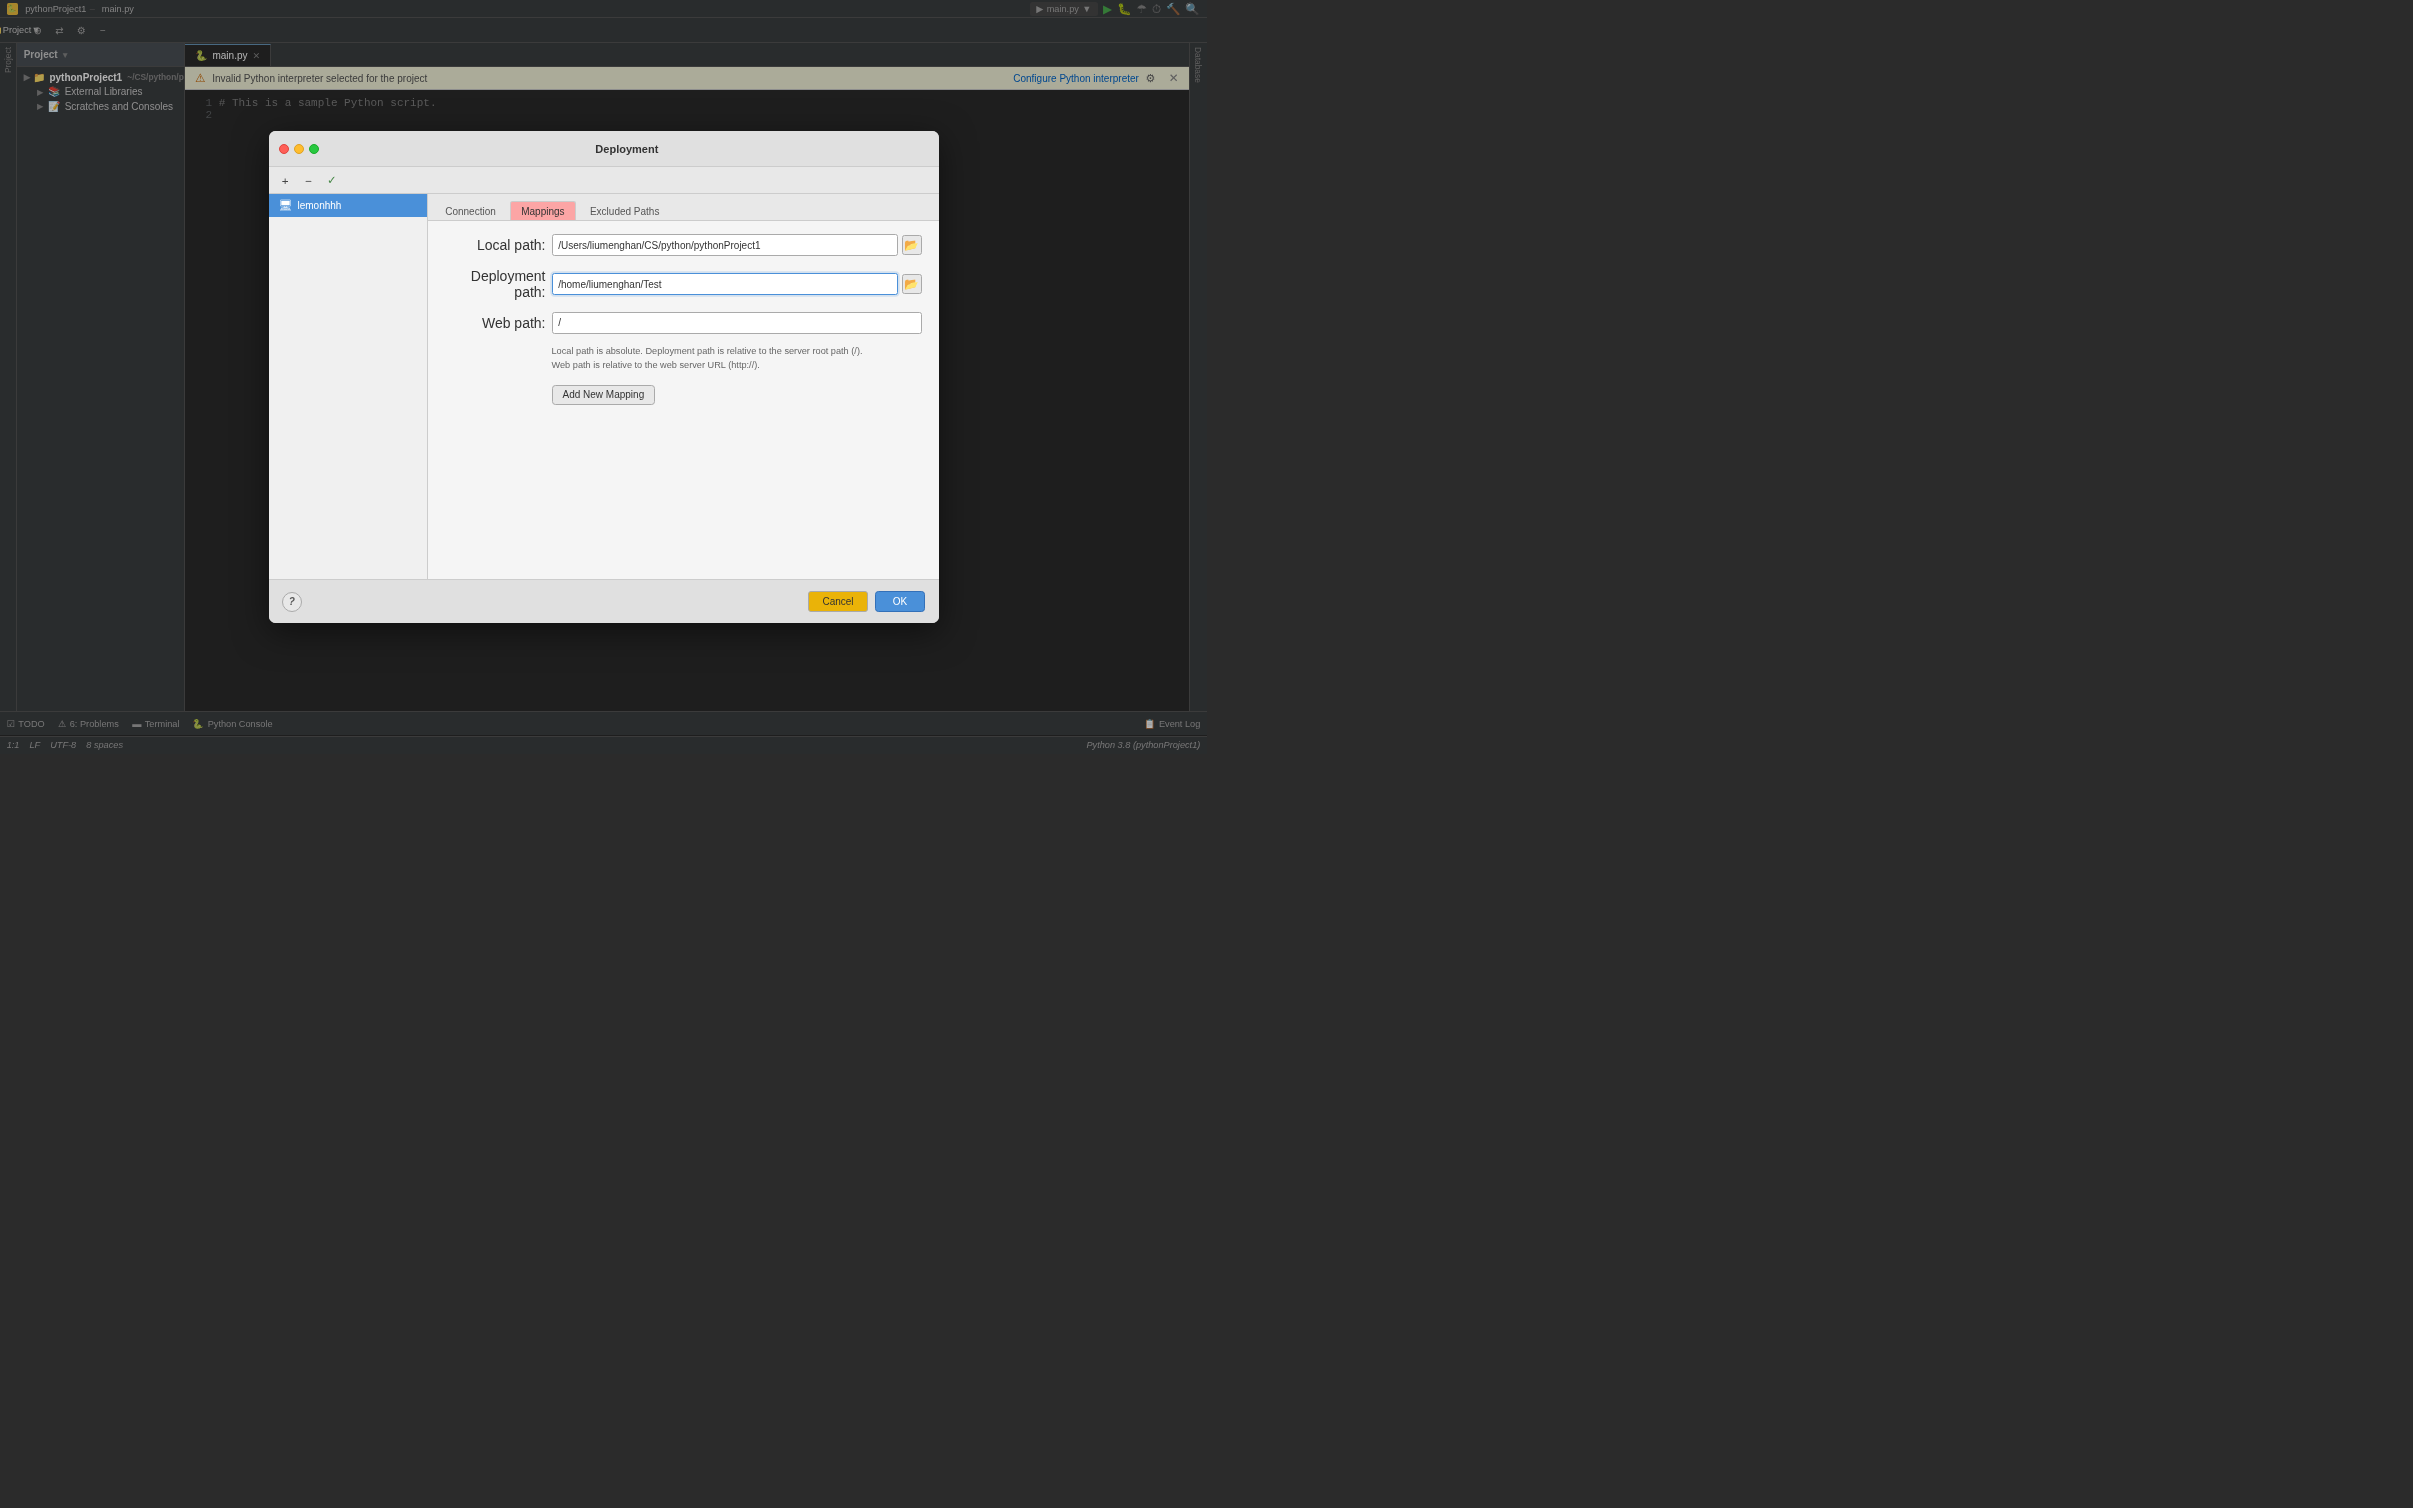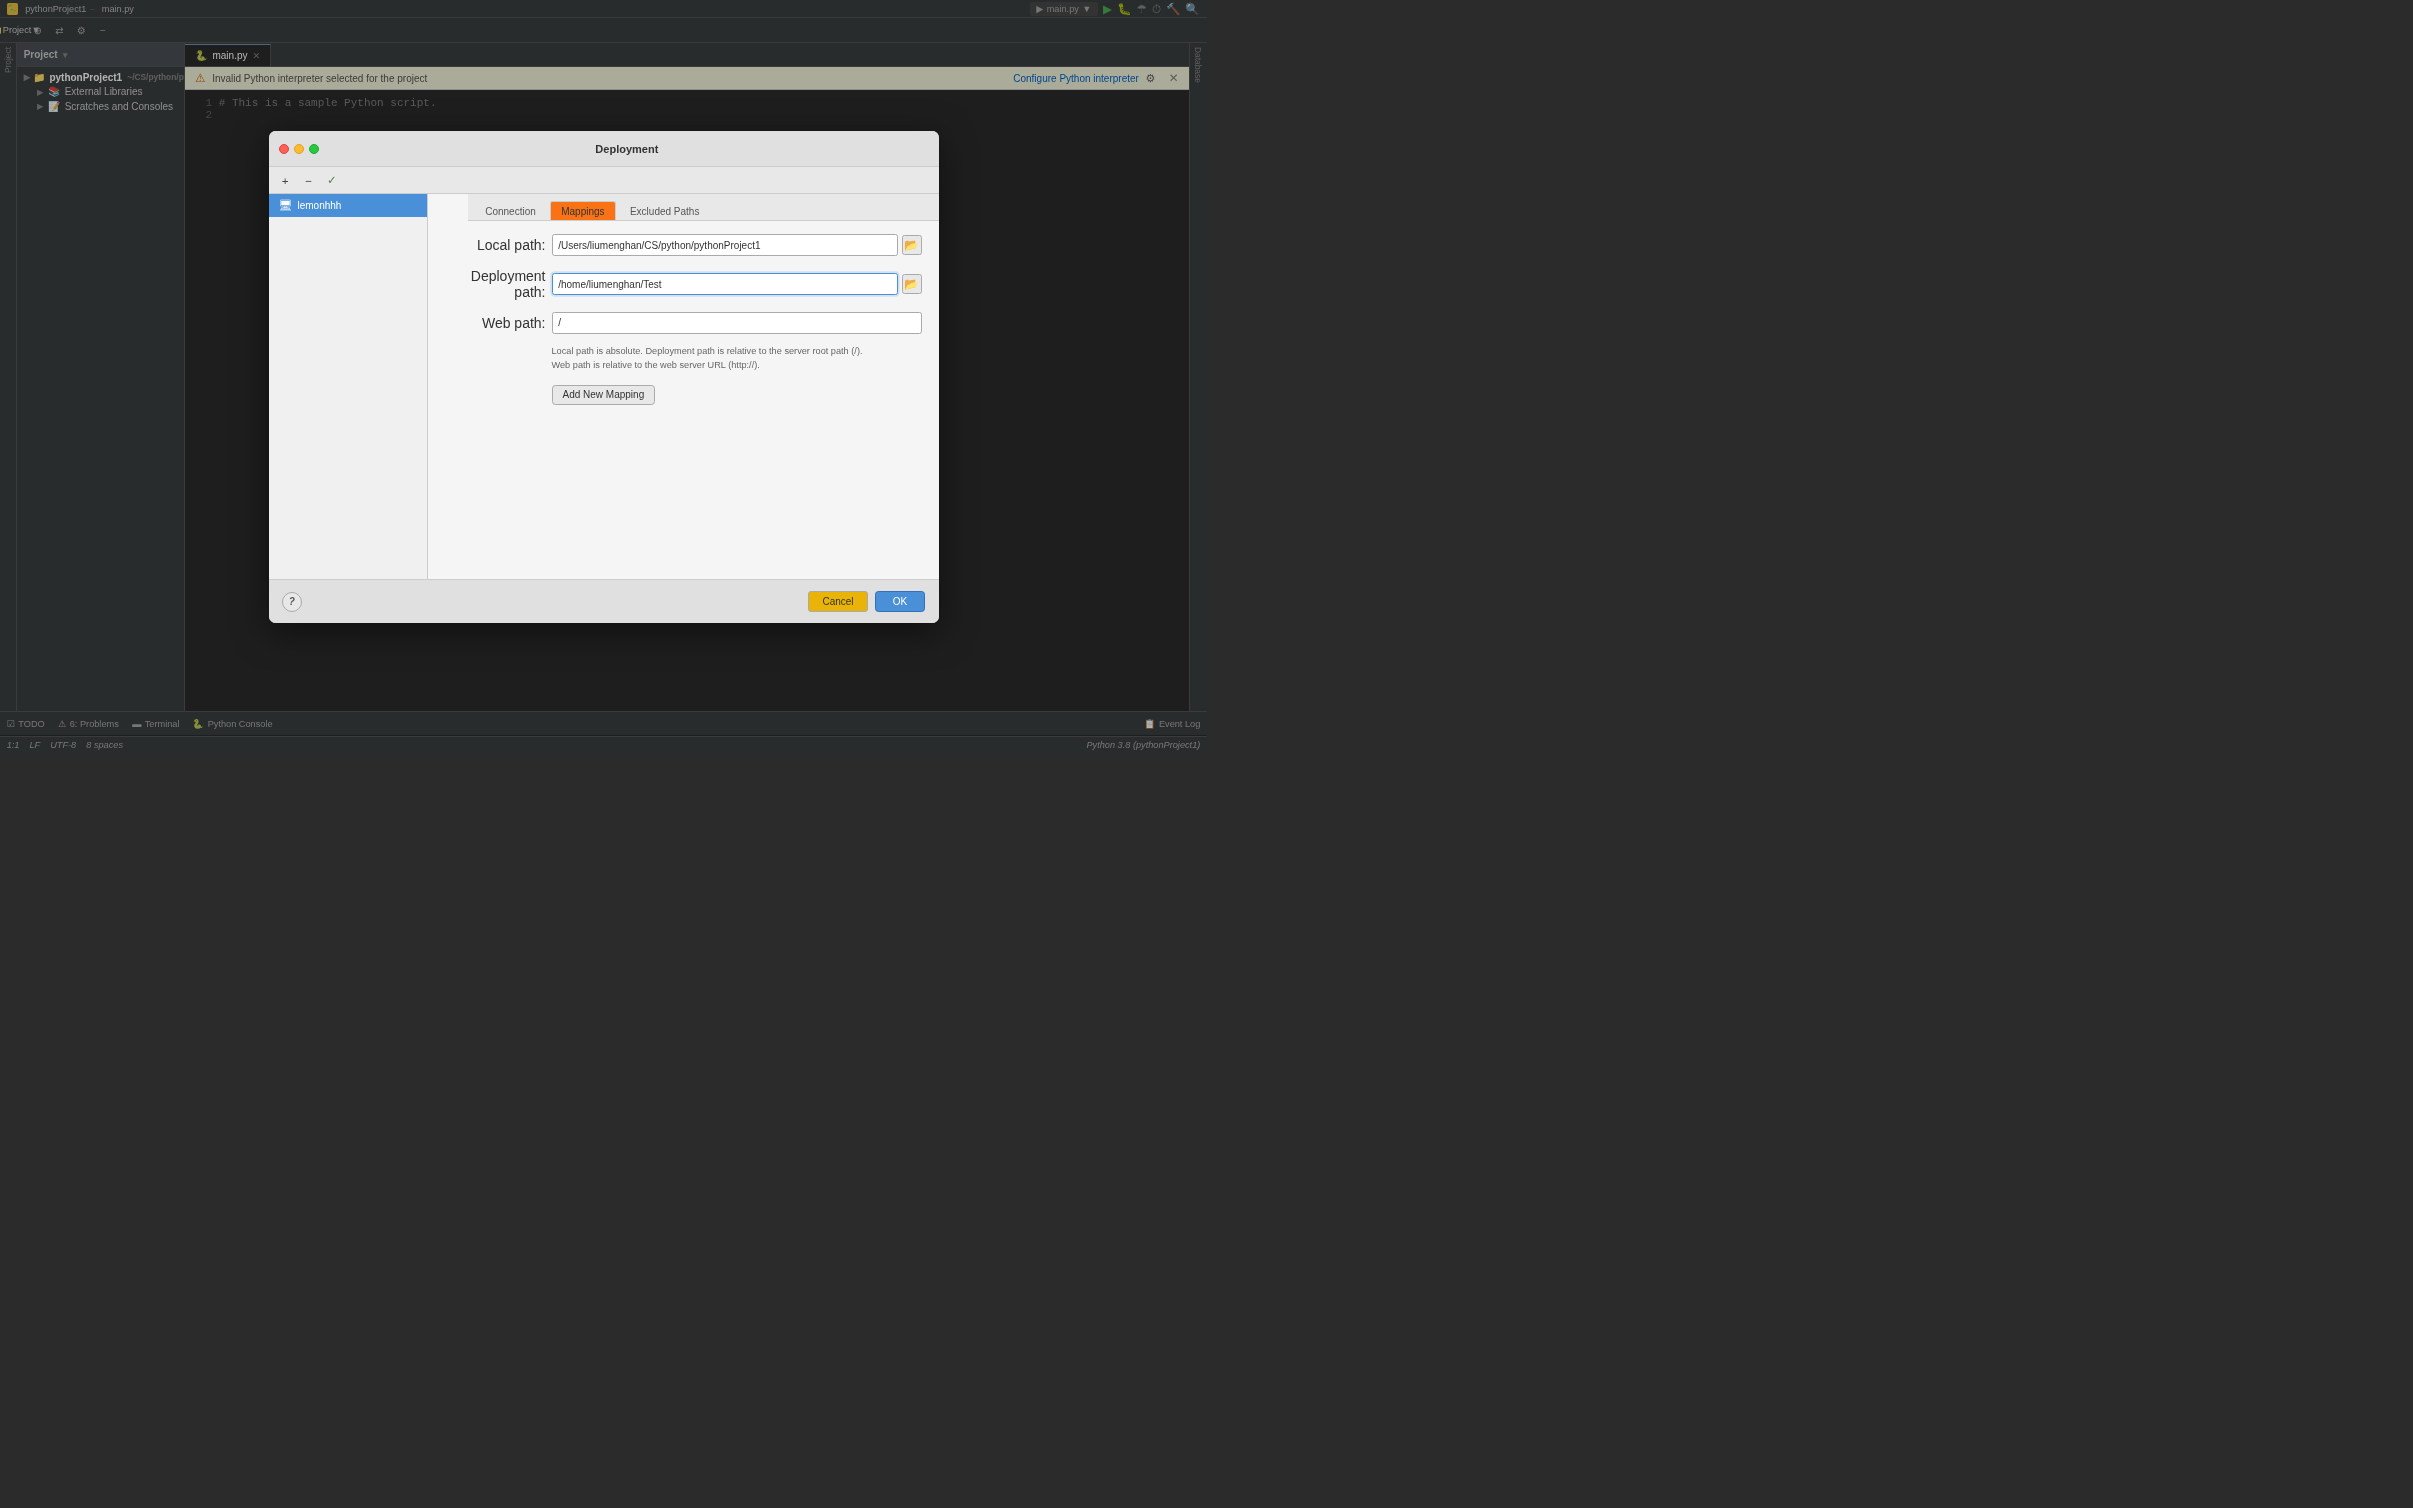--- a/index.html
+++ b/index.html
@@ -369,34 +369,33 @@
 
     
     .dialog-tabs {
       height: 27px;
       display: flex;
       align-items: flex-end;
       border-bottom: 0.8px solid #ccc;
       background: #e8e8e8;
       padding: 0 6.7px;
       gap: 3.4px;
-      margin-left: 40px;
     }
     .dialog-tab {
       padding: 3.4px 10px;
       font-size: 10px;
       cursor: pointer;
       color: #555;
       border: 0.8px solid transparent;
       border-bottom: none;
       border-radius: 2.5px 2.5px 0 0;
       background: transparent;
     }
     .dialog-tab.active {
-      background: #f97316;
+      background: #fca5a5;
       border-color: #ccc;
       color: #333;
       font-weight: 500;
     }
 
     
     .mappings-content {
       flex: 1;
       padding: 13.4px 17px;
       overflow-y: auto;

